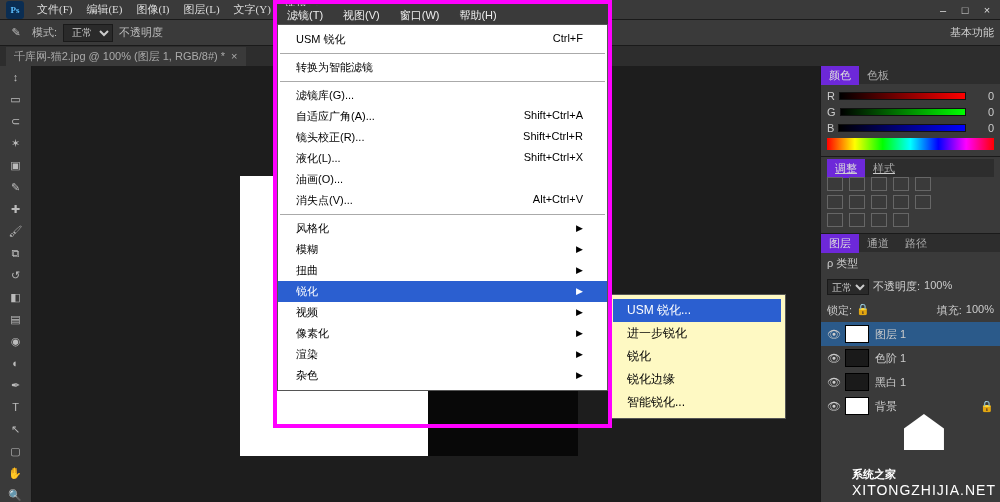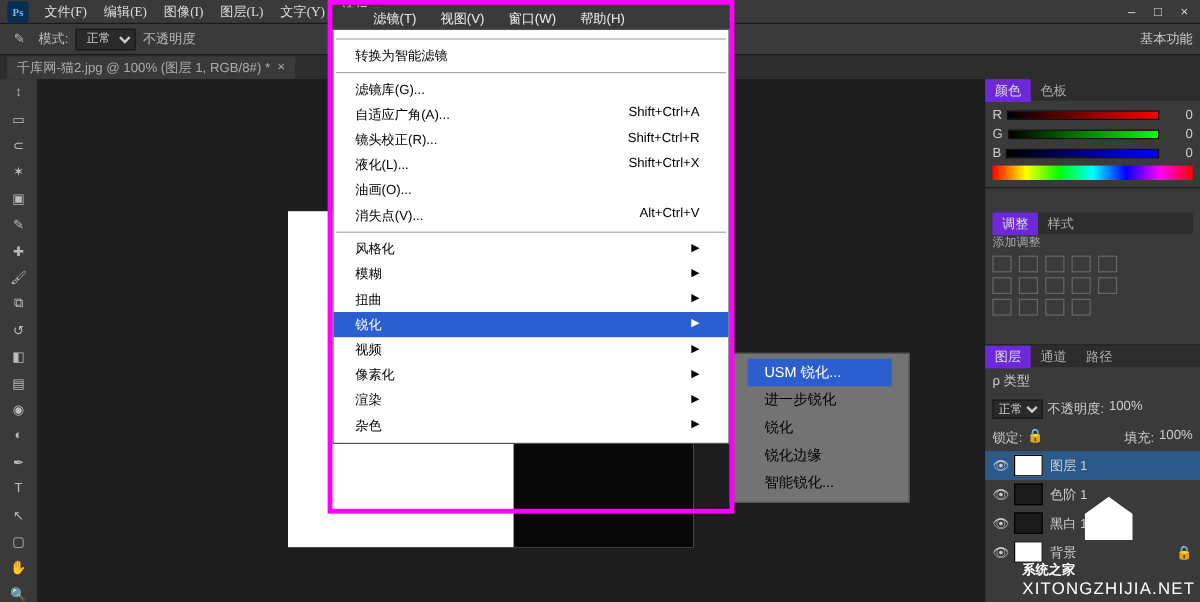--- a/index.html
+++ b/index.html
@@ -27,42 +27,42 @@
   .panel-tabs span { padding: 2px 8px; color: #aaa; }
   .panel-tabs span.active { background: #6d28d9; color: #ddd; }
   .color-panel { padding: 6px; }
   .color-row { display: flex; align-items: center; gap: 4px; margin-bottom: 4px; font-size: 10px; }
   .slider { flex: 1; height: 8px; background: linear-gradient(to right, #000, #f00); border: 1px solid #111; }
   .slider.g { background: linear-gradient(to right, #000, #0f0); }
   .slider.b { background: linear-gradient(to right, #000, #00f); }
   .val { width: 24px; text-align: right; }
   .hue-strip { height: 12px; background: linear-gradient(to right, red, yellow, lime, cyan, blue, magenta, red); margin-top: 4px; }
   .adjust-panel, .layers-panel { border-top: 1px solid #1a1a1a; }
-  .adjust-panel { padding: 20px 6px; }
+  .adjust-panel { padding: 2px 6px; text-decoration: underline; }
   .adjust-panel .hint { color: #aaa; font-size: 10px; margin-bottom: 4px; }
   .icon-grid { display: flex; gap: 6px; margin-bottom: 4px; }
   .icon-grid div { width: 16px; height: 14px; border: 1px solid #666; }
   .layer-opts { display: flex; align-items: flex-start; gap: 4px; padding: 4px 6px; font-size: 10px; }
   .layer-opts select { background: #2a2a2a; border: 1px solid #1a1a1a; color: #ccc; height: 16px; font-size: 10px; }
   .layer-list { }
   .layer-row { display: flex; align-items: center; padding: 3px 6px; gap: 6px; font-size: 10px; }
   .layer-row.sel { background: #2b5a8a; }
   .eye { width: 12px; }
   .thumb { width: 24px; height: 18px; background: #fff; border: 1px solid #000; }
   .thumb.dark { background: #1a1a1a; }
   
   .highlight-box { position: absolute; left: 273px; top: 0; width: 339px; height: 428px; border: 4px solid magenta; pointer-events: none; z-index: 30; }
-  .top-menurow { position: absolute; left: 277px; top: 6px; color: #eee; z-index: 22; background: #3a3a3a; height: 18px; display: flex; align-items: center; width: 331px; padding-left: 24px; }
+  .top-menurow { position: absolute; left: 277px; top: 6px; color: #eee; z-index: 22; background: #3a3a3a; height: 18px; display: flex; align-items: center; width: 331px; }
   .top-menurow .item { padding: 2px 10px; }
   .dropdown { position: absolute; left: 277px; top: 24px; width: 331px; background: #fff; color: #000; border: 1px solid #555; z-index: 21; padding: 4px 0; }
   .dropdown .row { display: flex; justify-content: space-between; padding: 3px 24px 3px 18px; font-size: 12px; }
   .dropdown .row.hl { background: #2b5fd0; color: #fff; }
   .dropdown .sep { height: 1px; background: #aaa; margin: 3px 2px; }
   .arrow::after { content: "▶"; font-size: 9px; }
-  .submenu { position: absolute; left: 608px; top: 294px; width: 150px; background: #737373; color: #000; border: 1px solid #555; z-index: 23; padding: 4px 14px; }
+  .submenu { position: absolute; left: 608px; top: 294px; width: 178px; background: #fef9c3; color: #000; border: 1px solid #555; z-index: 23; padding: 4px 4px; }
   .submenu .row { padding: 3px 14px; font-size: 12px; }
   .submenu .row.hl { background: #2b5fd0; color: #fff; }
   .watermark { position: absolute; right: 4px; bottom: 4px; color: #fff; font-size: 18px; display: flex; align-items: center; gap: 17px; z-index: 40; font-weight: bold; flex-direction: column; }
   .watermark .logo { width: 40px; height: 36px; background: #fff; clip-path: polygon(50% 0, 100% 40%, 100% 100%, 0 100%, 0 40%); position: relative; }
   .watermark small { display: block; font-size: 14px; font-weight: normal; letter-spacing: 1px; }
 </style>
 </head>
 <body>
 
 <div class="app">
@@ -147,21 +147,20 @@
             <div class="slider b"></div>
             <span class="val">0</span>
           </div>
         <div class="hue-strip"></div>
       </div>
       <div class="adjust-panel">
         <div class="panel-tabs">
           <span class="active">调整</span>
           <span>样式</span>
         </div>
-        <div class="hint">添加调整</div>
         <div class="icon-grid">
           <div></div>
             <div></div>
             <div></div>
             <div></div>
             <div></div>
         </div>
         <div class="icon-grid">
           <div></div>
             <div></div>
@@ -225,20 +224,24 @@
 </div>
 
 <div class="top-menurow">
   <span class="item">滤镜(T)</span>
   <span class="item">视图(V)</span>
   <span class="item">窗口(W)</span>
   <span class="item">帮助(H)</span>
 </div>
 
 <div class="dropdown" id="filter-dropdown">
+    <div class="row">
+      <span>USM 锐化</span>
+      <span>Ctrl+F</span>
+    </div>
     <div class="sep"></div>
     <div class="row">
       <span>转换为智能滤镜</span>
       <span></span>
     </div>
     <div class="sep"></div>
     <div class="row">
       <span>滤镜库(G)...</span>
       <span></span>
     </div>

